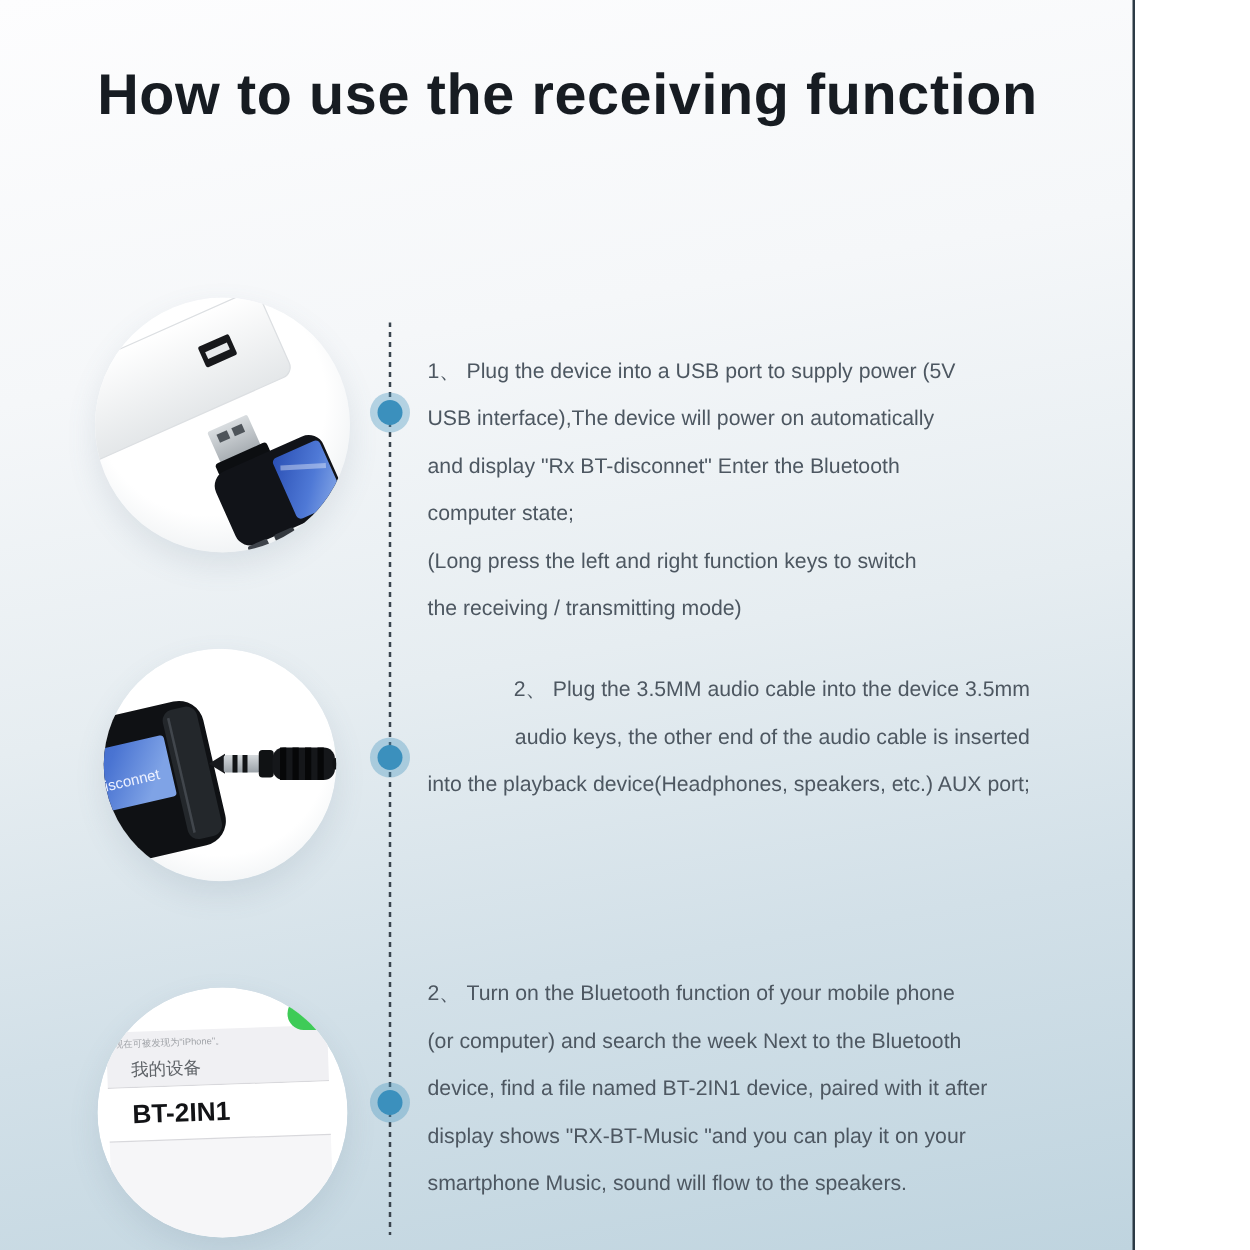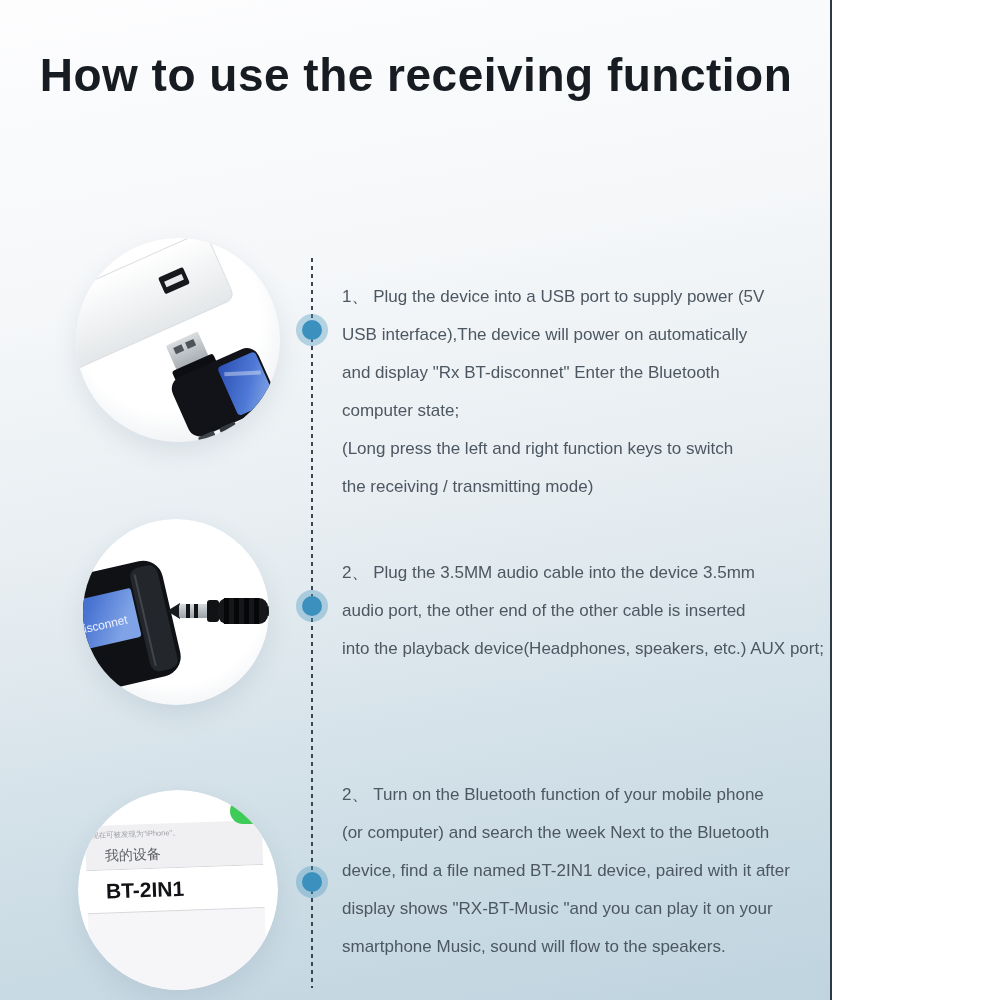--- a/index.html
+++ b/index.html
@@ -1,17 +1,17 @@
 <!DOCTYPE html>
 <html><head>
 <meta charset="utf-8">
 <style>
   html,body{margin:0;padding:0;}
   .canvas{
-    position:relative;width:832px;height:1000px;overflow:hidden;
+    position:relative;width:908px;height:1000px;overflow:hidden;
     background:linear-gradient(170deg,#fdfdfe 0%,#f5f7f9 28%,#e6edf1 52%,#d2e0e8 74%,#bfd4df 100%);
     font-family:"Liberation Sans",sans-serif;
   }
   .right-edge{position:absolute;top:0;right:0;width:2px;height:1000px;background:#2c3a45;}
   .title{
     position:absolute;top:48px;left:0;width:100%;text-align:center;
     font-size:46px;font-weight:700;color:#171c22;letter-spacing:.5px;
     font-family:"Liberation Sans",sans-serif;
   }
   .timeline{
@@ -19,21 +19,21 @@
     background:repeating-linear-gradient(to bottom,#3a454e 0 4px,transparent 4px 8px);
   }
   .dot{
     position:absolute;left:296px;width:32px;height:32px;border-radius:50%;
     background:rgba(77,152,193,.38);display:flex;align-items:center;justify-content:center;
   }
   .dot::after{content:"";display:block;width:20px;height:20px;border-radius:50%;background:#3b90bd;}
   .dot1{top:314px;} .dot2{top:590px;} .dot3{top:866px;}
   .step-text{position:absolute;left:342px;color:#4d5761;font-size:17px;line-height:38px;}
   .step-text .line{white-space:nowrap;}
-  #step1-text{top:278px;} #step2-text{top:554px;} #step3-text{top:776px;}
+  #step1-text{top:278px;} #step2-text{top:533px;text-align:right;} #step3-text{top:776px;}
   .photo{position:absolute;border-radius:50%;box-shadow:0 10px 24px rgba(90,115,135,.14);}
   #photo1{left:76px;top:238px;width:204px;height:204px;}
   #photo2{left:83px;top:519px;width:186px;height:186px;}
   #photo3{left:78px;top:790px;width:200px;height:200px;}
   .photo svg{display:block;width:100%;height:100%;}
 </style>
 </head>
 <body>
 
 <div class="canvas">
@@ -169,21 +169,21 @@
     <div class="line">1、 Plug the device into a USB port to supply power (5V</div>
     <div class="line">USB interface),The device will power on automatically</div>
     <div class="line">and display "Rx BT-disconnet" Enter the Bluetooth</div>
     <div class="line">computer state;</div>
     <div class="line">(Long press the left and right function keys to switch</div>
     <div class="line">the receiving / transmitting mode)</div>
   </div>
 
   <div class="step-text" id="step2-text">
     <div class="line">2、 Plug the 3.5MM audio cable into the device 3.5mm</div>
-    <div class="line">audio port, the other end of the other cable is inserted</div>
+    <div class="line">audio keys, the other end of the audio cable is inserted</div>
     <div class="line">into the playback device(Headphones, speakers, etc.) AUX port;</div>
   </div>
 
   <div class="step-text" id="step3-text">
     <div class="line">2、 Turn on the Bluetooth function of your mobile phone</div>
     <div class="line">(or computer) and search the week Next to the Bluetooth</div>
     <div class="line">device, find a file named BT-2IN1 device, paired with it after</div>
     <div class="line">display shows "RX-BT-Music "and you can play it on your</div>
     <div class="line">smartphone Music, sound will flow to the speakers.</div>
   </div>

